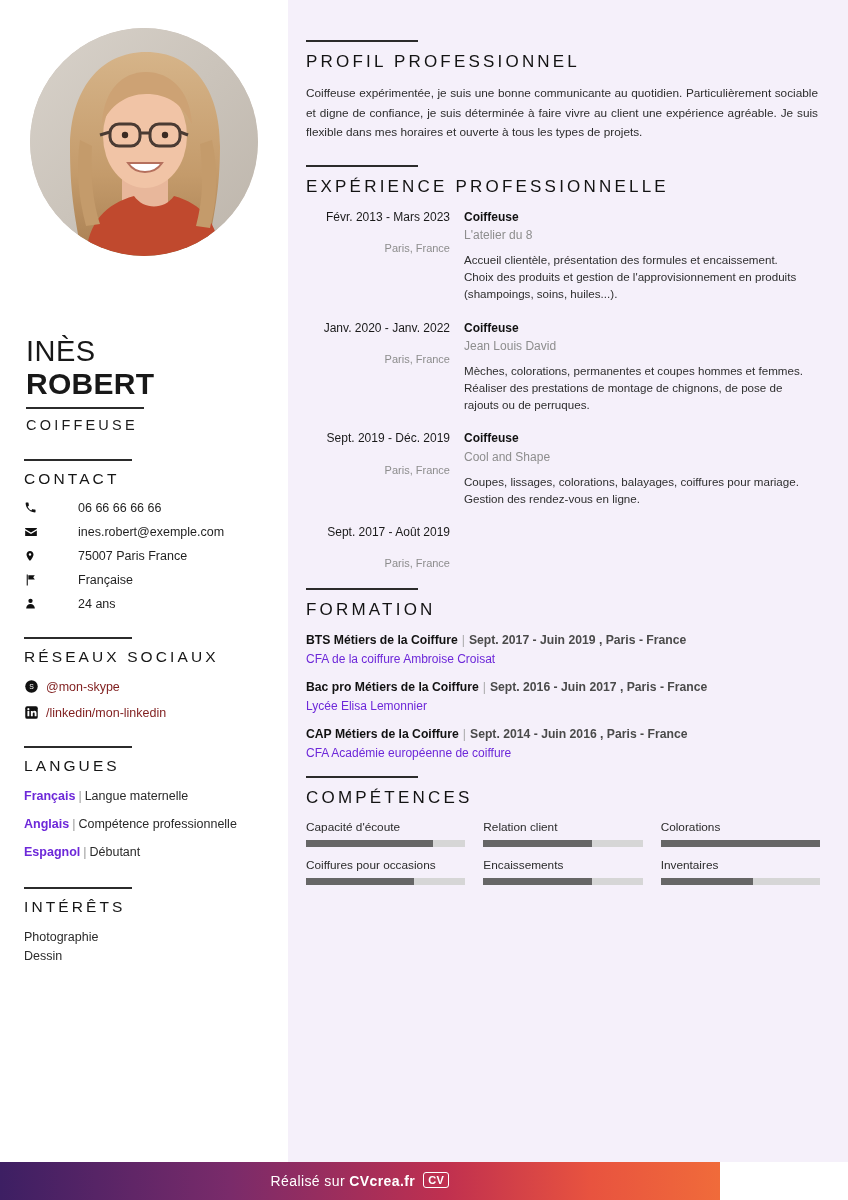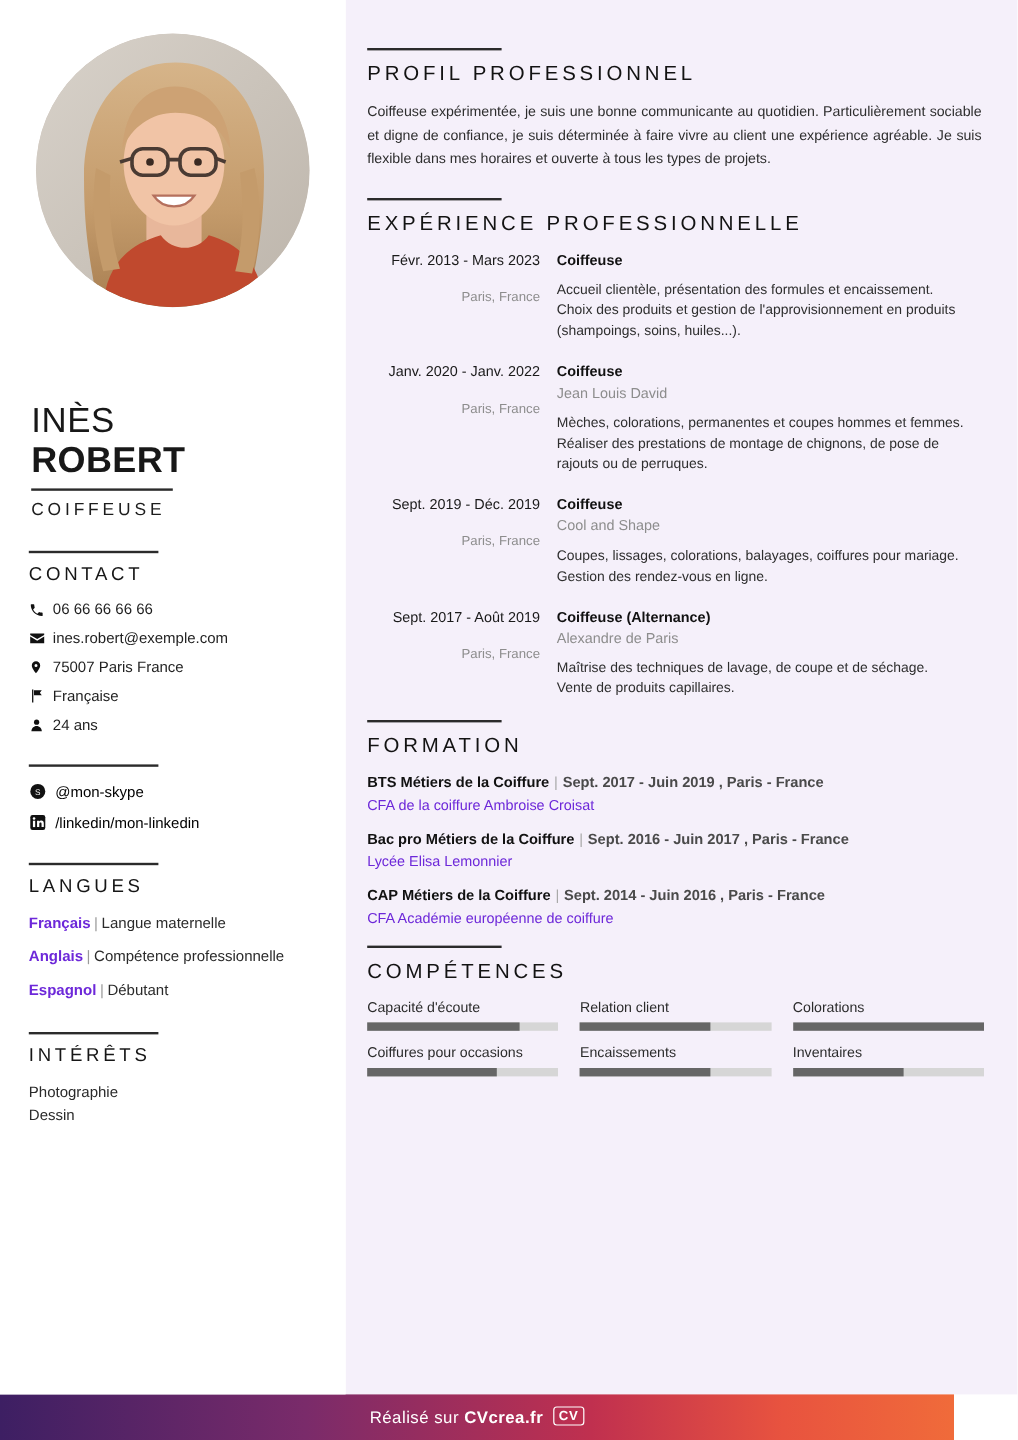--- a/index.html
+++ b/index.html
@@ -68,38 +68,39 @@
   .sec-rule { width: 108px; height: 2px; background: #2b2b2b; margin-bottom: 9px; }
   .sec-title {
     font-size: 15.5px;
     letter-spacing: 3.1px;
     color: #161616;
     font-weight: 400;
   }
 
   .contact-list { margin-top: 13px; }
   .contact-row {
-    display: flex; align-items: flex-end;
+    display: flex; align-items: flex-start;
     margin-bottom: 10px;
     font-size: 12.5px;
     color: #1f1f1f;
+    gap: 34px;
   }
   .contact-row .ic {
     width: 20px; min-width: 20px;
     display: inline-flex; align-items: center; justify-content: flex-start;
     color: #111;
   }
   .contact-row .ic svg { display:block; }
 
   .social-list { margin-top: 13px; }
   .social-row {
     display: flex; align-items: center;
     margin-bottom: 11px;
     font-size: 12.5px;
-    color: #000000;
+    color: #7f1d1d;
   }
   .social-row .ic { width: 22px; min-width: 22px; display:inline-flex; }
 
   .lang-list { margin-top: 13px; }
   .lang-row {
     font-size: 12.5px;
     margin-bottom: 11px;
     line-height: 1.35;
     color: #2a2a2a;
   }
@@ -168,21 +169,21 @@
   .skill-bar {
     height: 7px; width: 100%;
     background: #d6d6d6;
     position: relative;
   }
   .skill-fill { height: 7px; background: #666666; }
 
   
   .footer {
     height: 38px;
-    width: 795px;
+    width: 720px;
     background: linear-gradient(90deg, #3d1f63 0%, #7a2b6a 32%, #c0304f 62%, #e8533f 82%, #f06b3a 100%);
     display: flex; align-items: center; justify-content: center;
     color: #ffffff;
   }
   .footer-text { font-size: 14px; letter-spacing: 0.4px; }
   .footer-text b { font-weight: 700; }
   .footer-logo {
     display: inline-flex; align-items: center; justify-content: center;
     border: 1.6px solid #ffffff;
     border-radius: 3px;
@@ -302,20 +303,21 @@
                   <path d="M4 21c0-4.4 3.6-8 8-8s8 3.6 8 8z"></path>
                 </svg>
             </span>
             <span>24 ans</span>
           </div>
         </div>
       </section>
 
       <section class="sec">
         <div class="sec-rule"></div>
+        <h2 class="sec-title">RÉSEAUX SOCIAUX</h2>
         <div class="social-list">
           <div class="social-row">
             <span class="ic">
               <svg width="15" height="15" viewBox="0 0 24 24">
                   <circle cx="12" cy="12" r="10" fill="#111"></circle>
                   <text x="12" y="16.5" font-size="11" font-family="Liberation Sans, sans-serif" fill="#fff" text-anchor="middle">S</text>
                 </svg>
             </span>
             <span>@mon-skype</span>
           </div>
@@ -371,20 +373,21 @@
         <div class="r-rule"></div>
         <h2 class="r-title">EXPÉRIENCE PROFESSIONNELLE</h2>
 
         <div class="exp-item">
           <div class="exp-left">
             <div class="exp-date">Févr. 2013 - Mars 2023</div>
             <div class="exp-place">Paris, France</div>
           </div>
           <div class="exp-right">
             <div class="exp-role">Coiffeuse</div>
+            <div class="exp-comp">L'atelier du 8</div>
             <div class="exp-desc">Accueil clientèle, présentation des formules et encaissement.
 Choix des produits et gestion de l'approvisionnement en produits (shampoings, soins, huiles...).</div>
           </div>
         </div>
 
         <div class="exp-item">
           <div class="exp-left">
             <div class="exp-date">Janv. 2020 - Janv. 2022</div>
             <div class="exp-place">Paris, France</div>
           </div>
@@ -406,26 +409,20 @@
             <div class="exp-comp">Cool and Shape</div>
             <div class="exp-desc">Coupes, lissages, colorations, balayages, coiffures pour mariage.
 Gestion des rendez-vous en ligne.</div>
           </div>
         </div>
 
         <div class="exp-item">
           <div class="exp-left">
             <div class="exp-date">Sept. 2017 - Août 2019</div>
             <div class="exp-place">Paris, France</div>
-          </div>
-          <div class="exp-right">
-            <div class="exp-role">Coiffeuse (Alternance)</div>
-            <div class="exp-comp">Alexandre de Paris</div>
-            <div class="exp-desc">Maîtrise des techniques de lavage, de coupe et de séchage.
-Vente de produits capillaires.</div>
           </div>
         </div>
       </section>
 
       <section class="r-sec" style="margin-top:14px;">
         <div class="r-rule"></div>
         <h2 class="r-title">FORMATION</h2>
 
         <div class="form-item">
           <div class="form-head">

